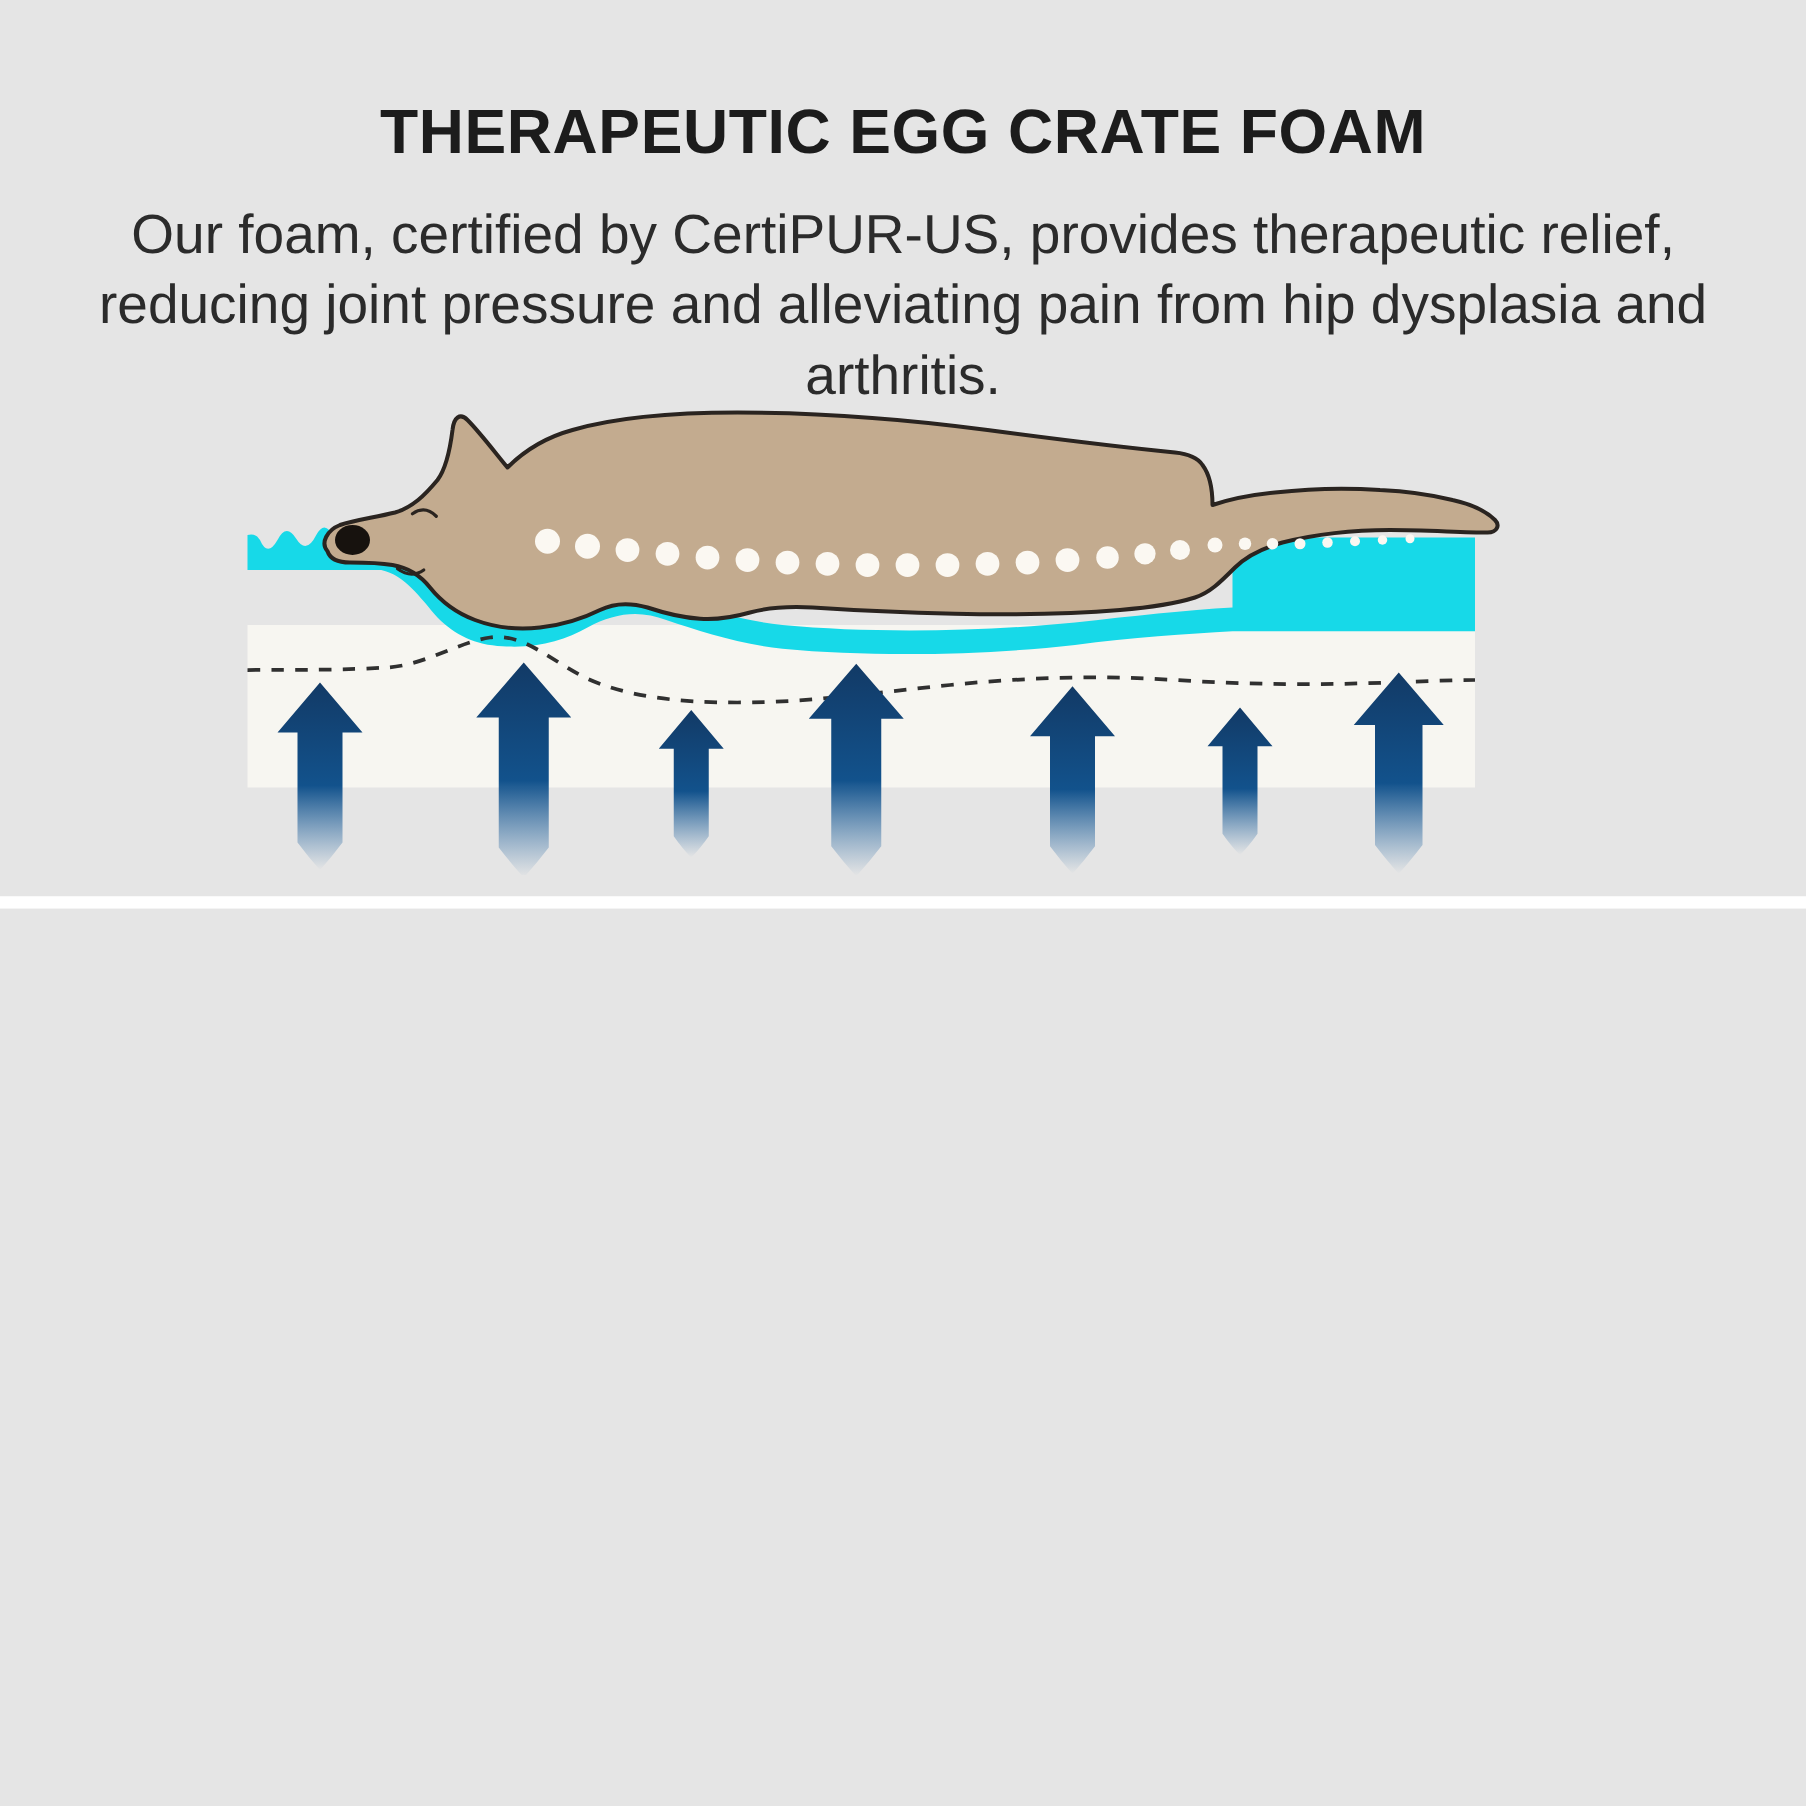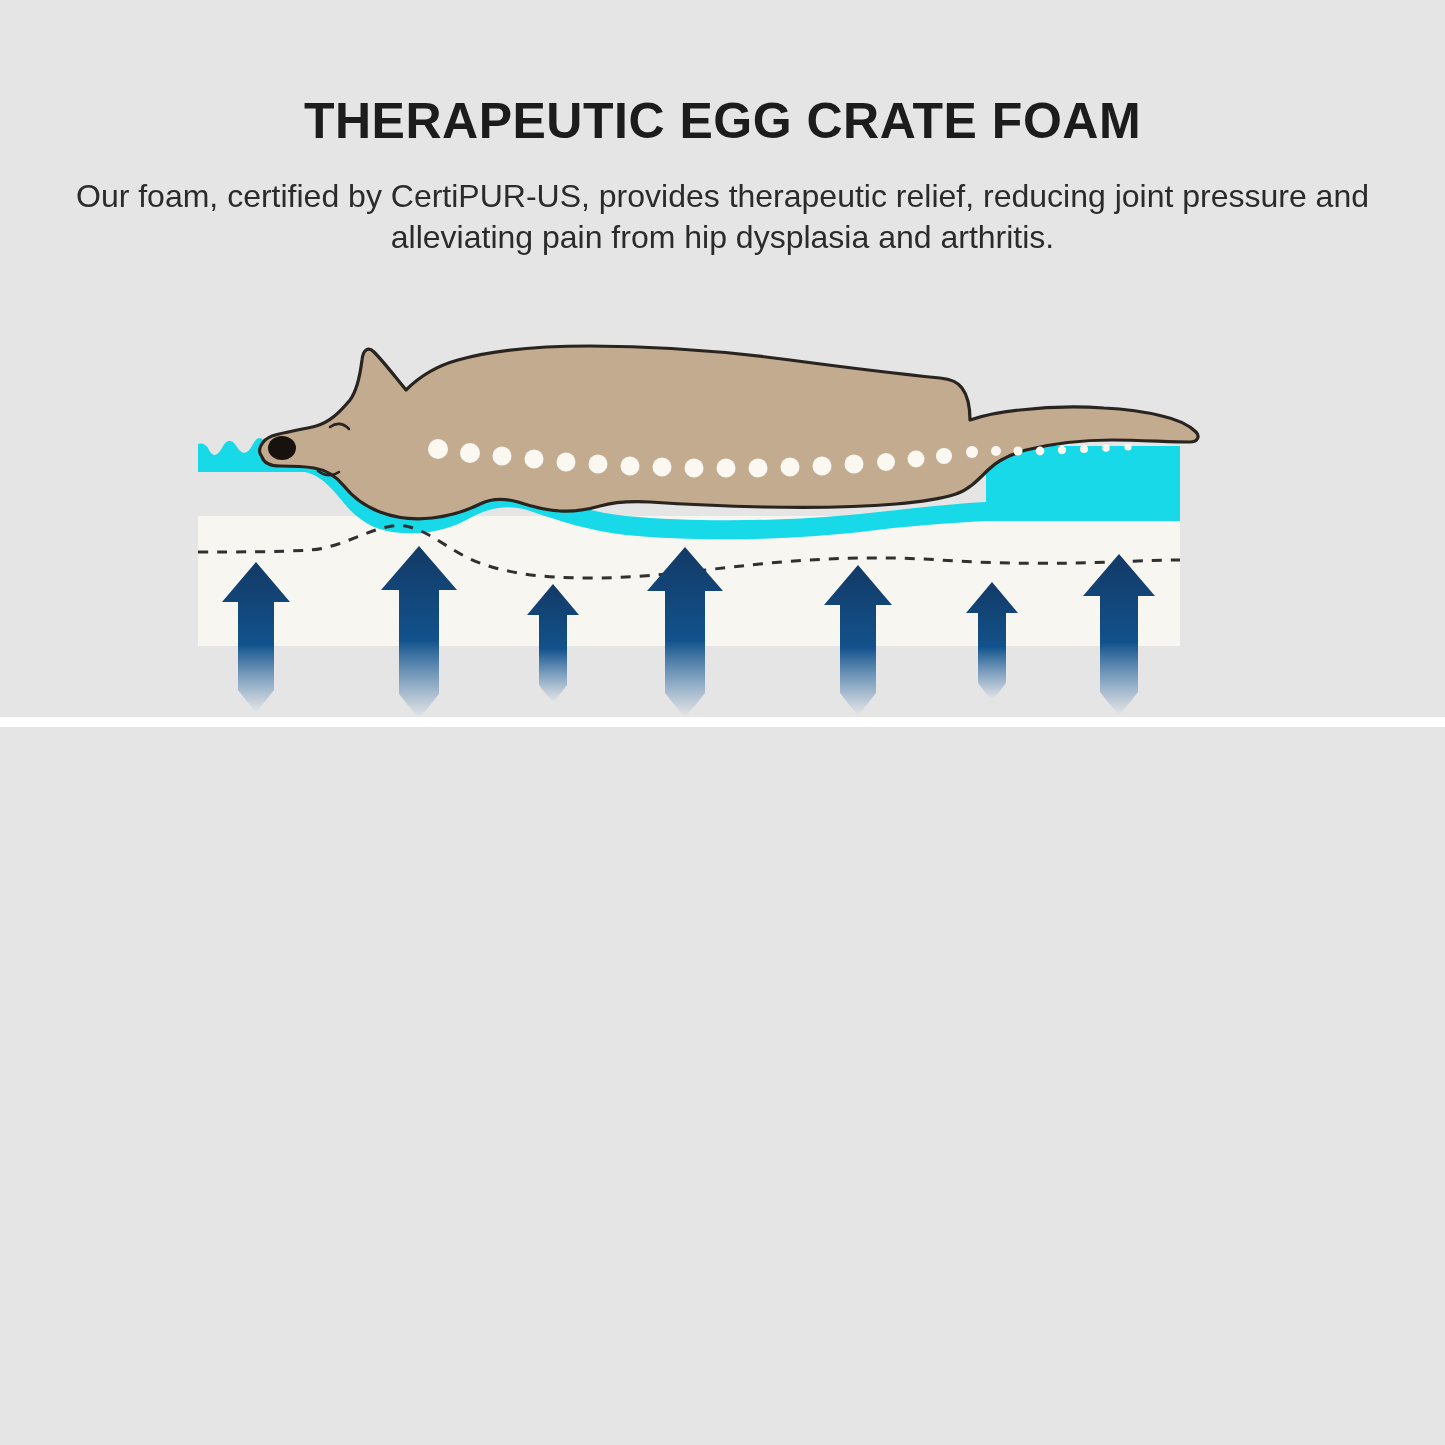--- a/index.html
+++ b/index.html
@@ -6,21 +6,21 @@
   body {
     width:1445px; height:1445px;
     background:#e5e5e5;
     font-family:"Liberation Sans", sans-serif;
     overflow:hidden;
     position:relative;
   }
 
   
   #section-one {
-    position:absolute; left:0; top:16px; width:1445px; height:717px;
+    position:absolute; left:0; top:0; width:1445px; height:717px;
     background:#e5e5e5;
   }
   #panel-divider {
     position:absolute; left:0; top:717px; width:1445px; height:10px;
     background:#ffffff;
   }
   #section-two {
     position:absolute; left:0; top:727px; width:1445px; height:718px;
     background:#e5e5e5;
   }
@@ -28,21 +28,21 @@
   .headline {
     position:absolute; width:100%; text-align:center;
     font-size:50px; font-weight:700; letter-spacing:0.5px;
     color:#1c1c1c; white-space:nowrap;
   }
   #title-therapeutic { top:76px; }
 
   #subtitle {
     position:absolute; top:160px; left:50%; transform:translateX(-50%);
     width:1340px; text-align:center;
-    font-size:32px; font-weight:400; line-height:1.28;
+    font-size:44px; font-weight:400; line-height:1.28;
     color:#2b2b2b;
   }
 
   
   #foam-diagram {
     position:absolute; left:0; top:300px; width:1445px; height:400px;
   }
   #foam-diagram svg { display:block; width:1445px; height:400px; }
 </style>
 </head>

